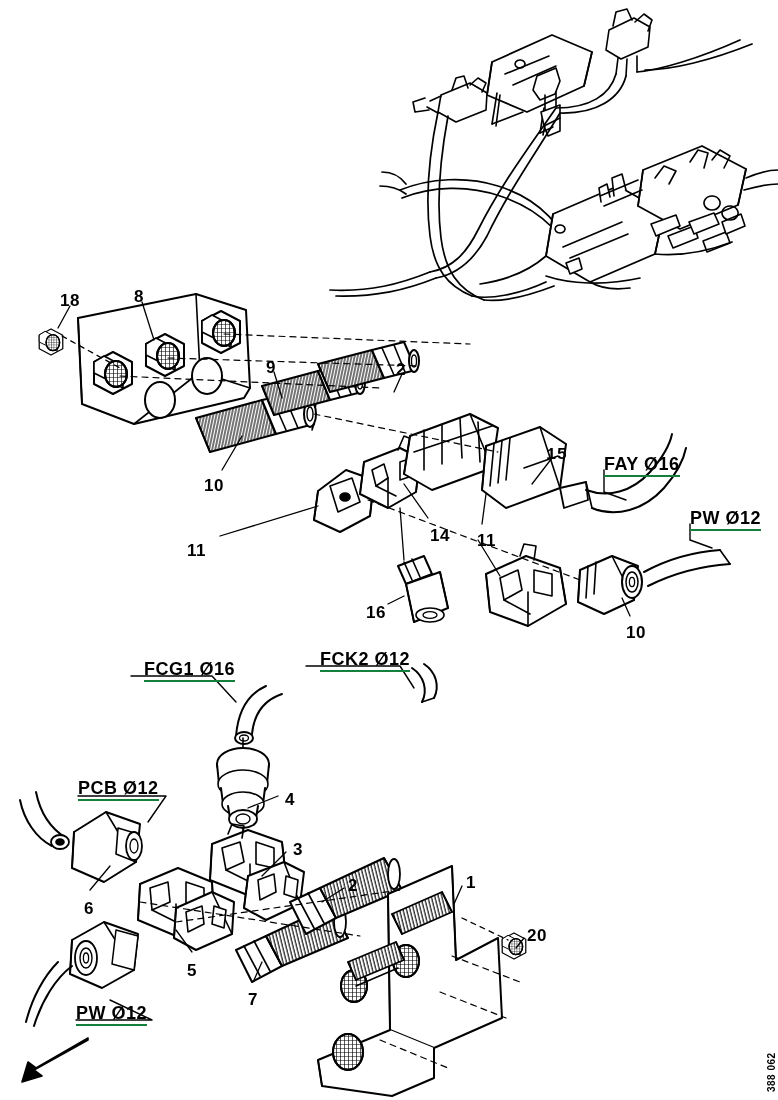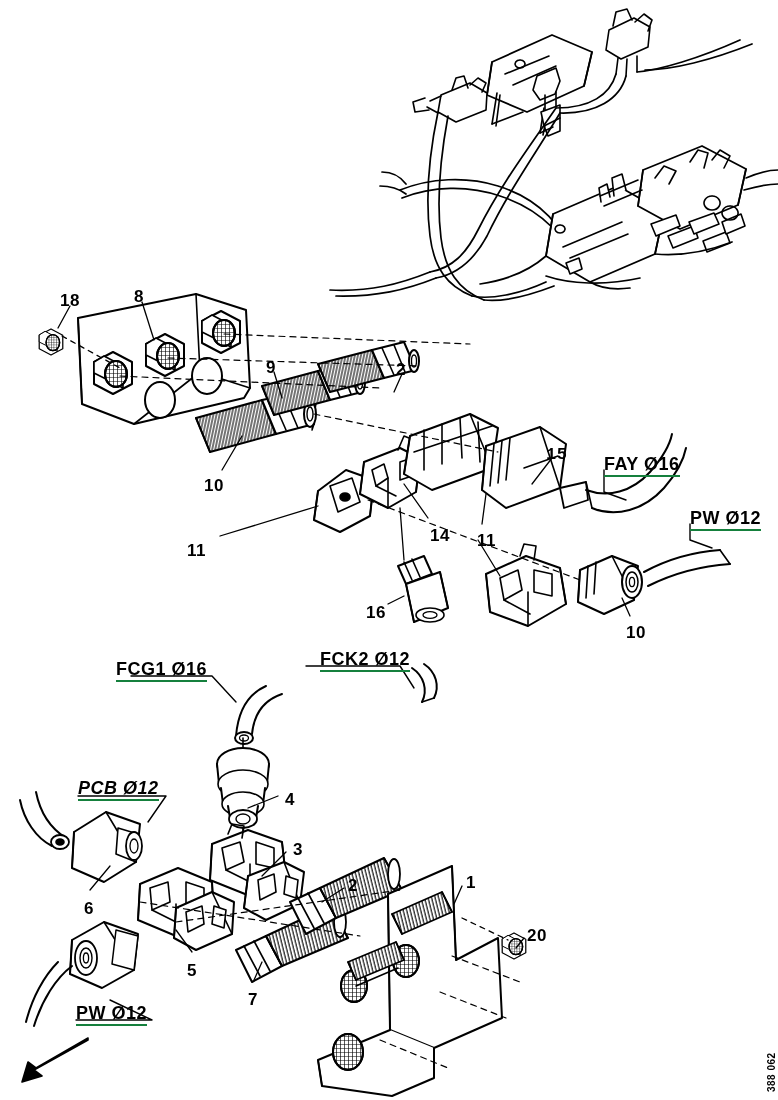--- a/index.html
+++ b/index.html
@@ -464,20 +464,20 @@
 
   <div class="lbl num" style="left:285px; top:791px;">4</div>
   <div class="lbl num" style="left:293px; top:841px;">3</div>
   <div class="lbl num" style="left:348px; top:877px;">2</div>
   <div class="lbl num" style="left:466px; top:874px;">1</div>
   <div class="lbl num" style="left:527px; top:927px;">20</div>
   <div class="lbl num" style="left:84px;  top:900px;">6</div>
   <div class="lbl num" style="left:187px; top:962px;">5</div>
   <div class="lbl num" style="left:248px; top:991px;">7</div>
 
-  <div class="lbl code" style="left:116px; top:660px;">FCG1 Ø16</div>
+  <div class="lbl code" style="left:144px; top:660px;">FCG1 Ø16</div>
   <div class="lbl code" style="left:320px; top:650px;">FCK2 Ø12</div>
-  <div class="lbl code" style="left:78px;  top:779px;font-style:italic;">PCB Ø12</div>
+  <div class="lbl code" style="left:78px;  top:779px;">PCB Ø12</div>
   <div class="lbl code" style="left:76px;  top:1004px;">PW Ø12</div>
 
   <div class="vcode" style="left:766px; top:1092px;">388 062</div>
 
 </div>
 
 </body></html>

